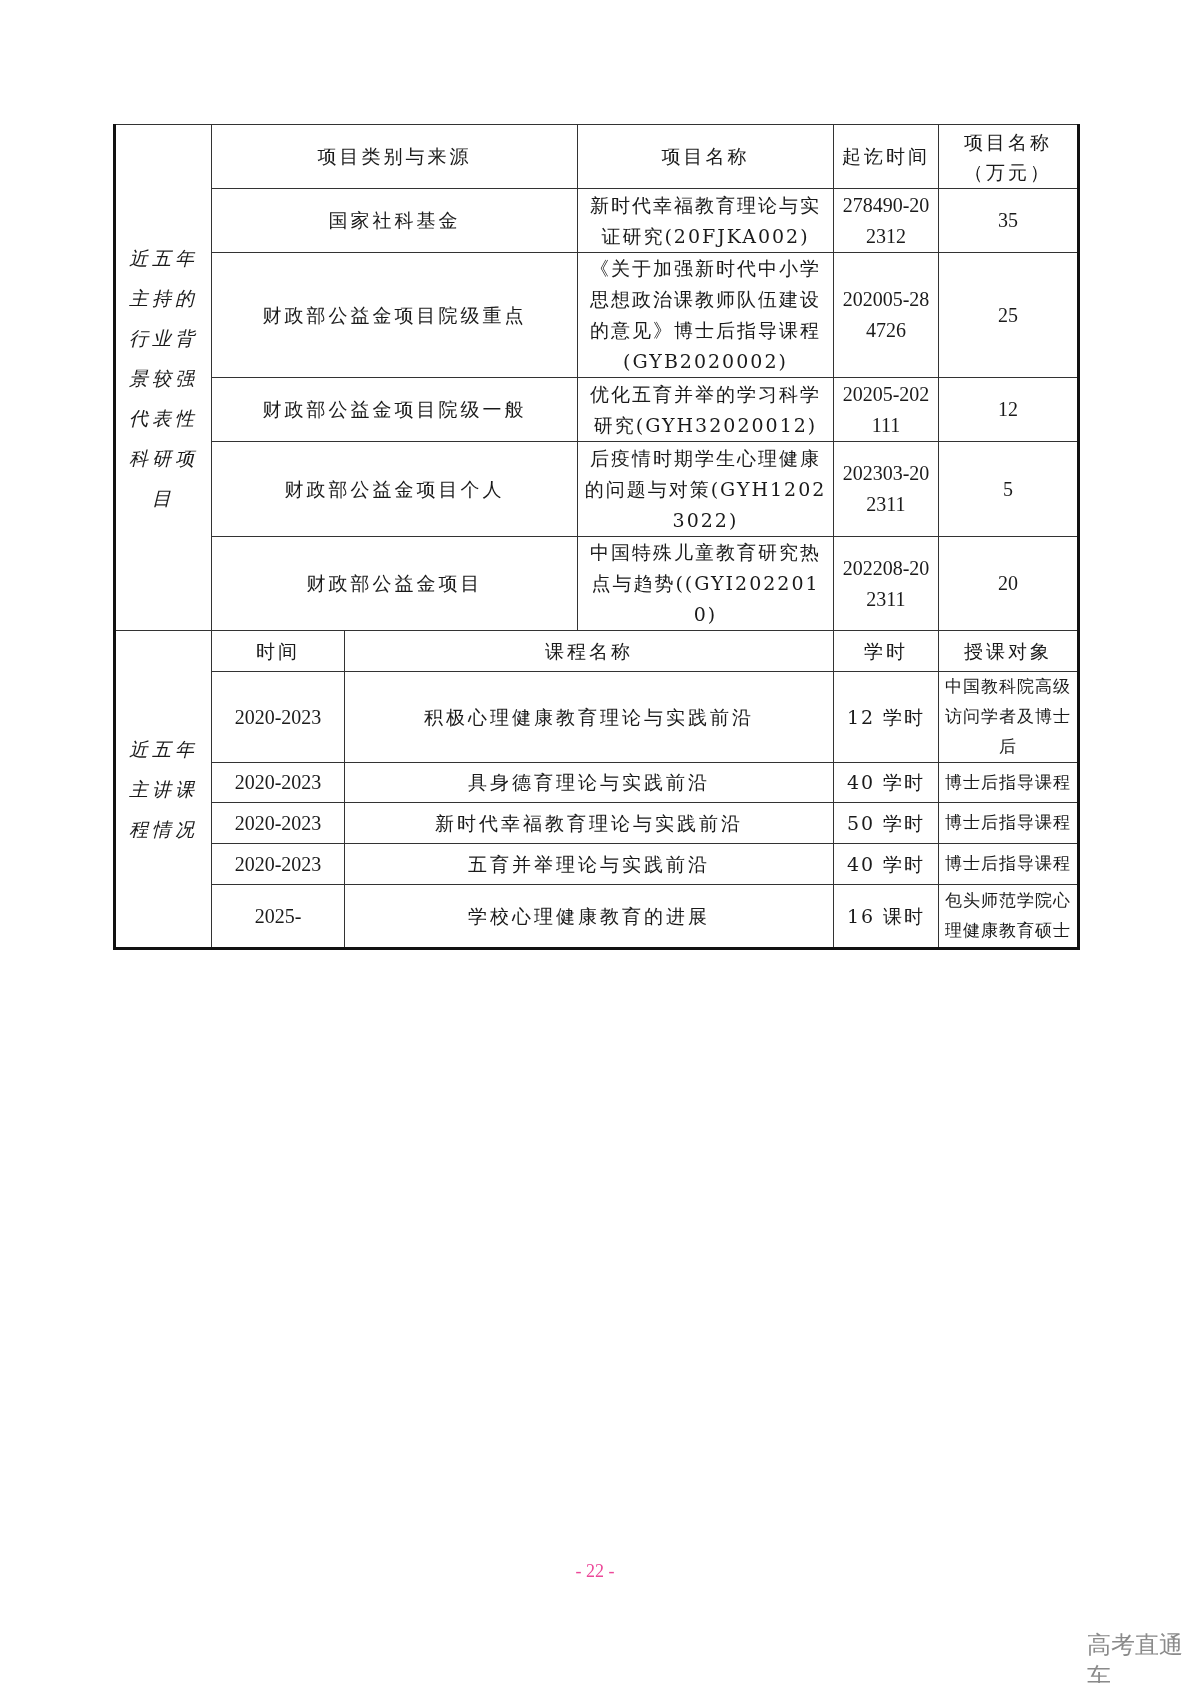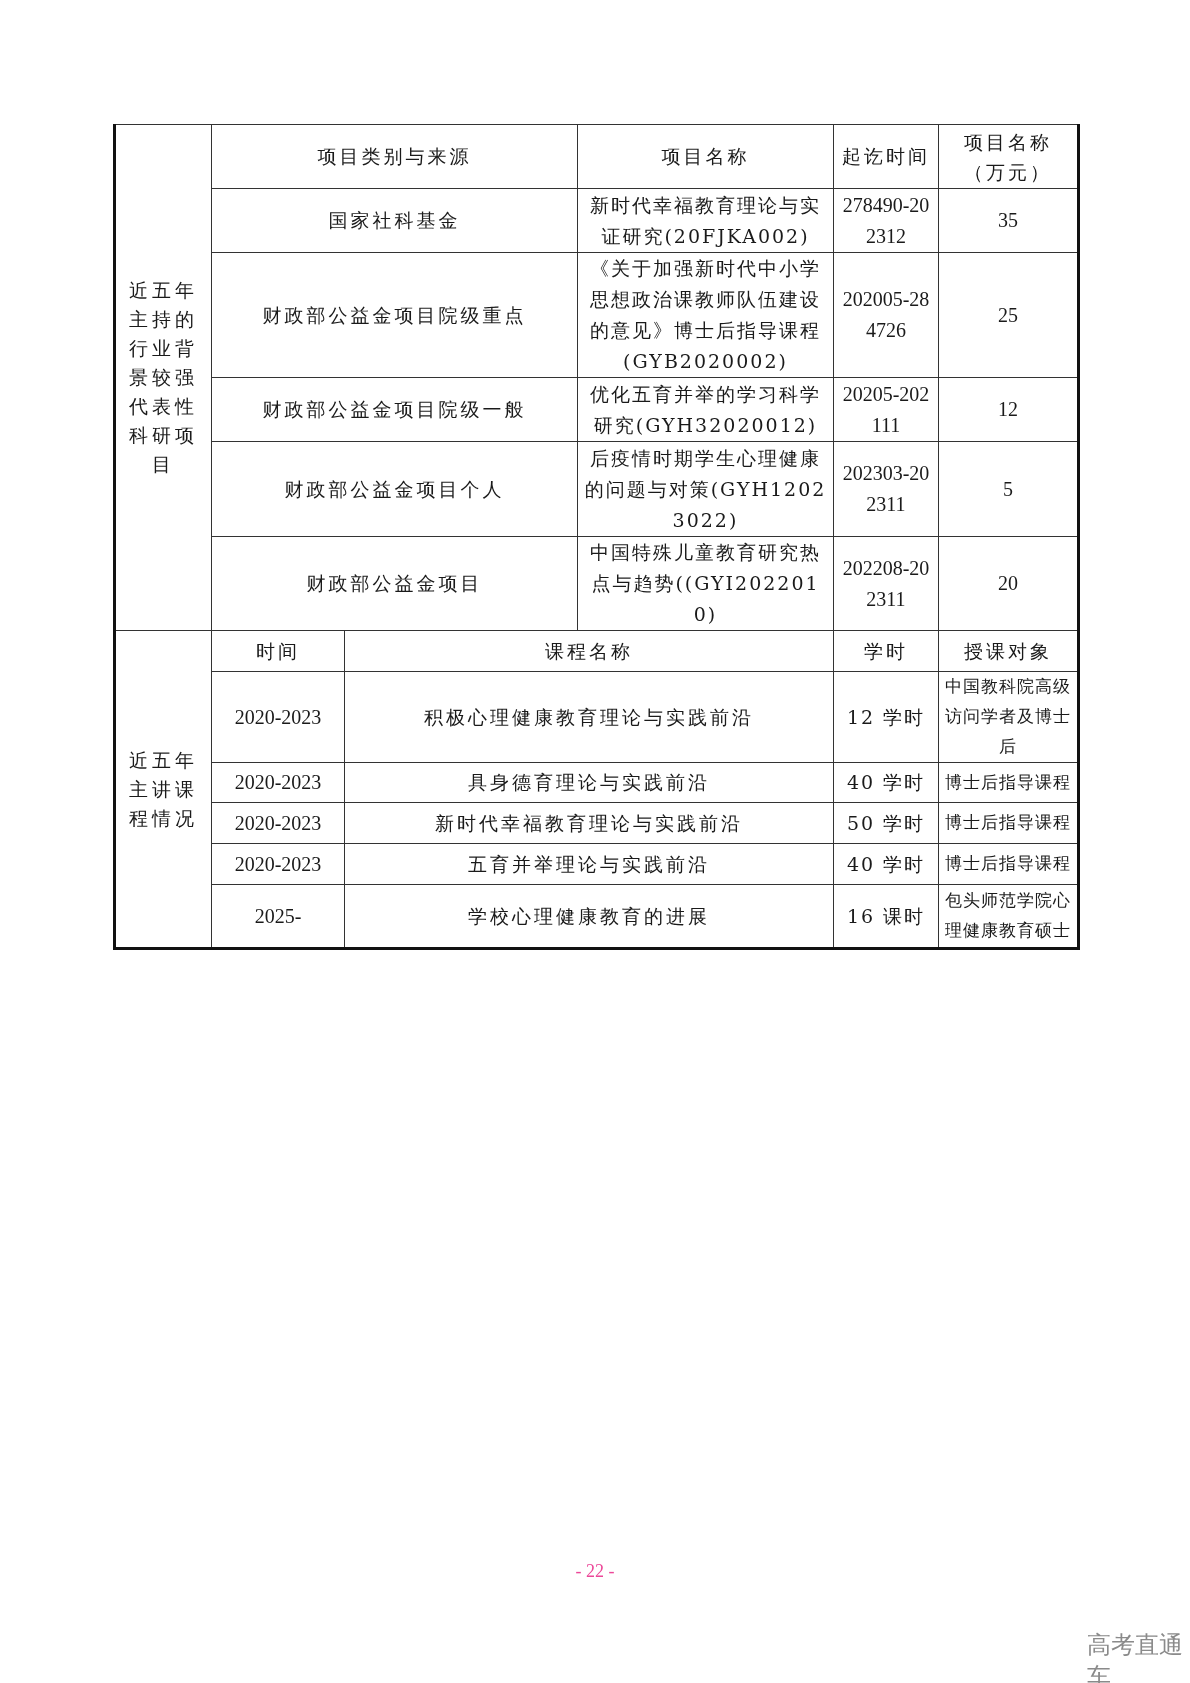--- a/index.html
+++ b/index.html
@@ -24,21 +24,21 @@
       text-align: center;
       vertical-align: middle;
       padding: 0 4px;
       font-size: 19px;
       line-height: 31px;
       letter-spacing: 3px;
       word-break: break-all;
     }
     table.doc td.num { letter-spacing: 0; font-family: "Liberation Serif", "DejaVu Serif", serif; font-size: 20px; }
     table.doc td.mixed { letter-spacing: 2px; margin-top: 40px; }
-    table.doc td.side { padding: 0 6px; letter-spacing: 4px; font-size: 19px; line-height: 29px; }
+    table.doc td.side { padding: 0 6px; letter-spacing: 4px; font-size: 19px; line-height: 40px; font-style: italic; }
     table.doc td.small { font-size: 17px; line-height: 30px; letter-spacing: 1px; padding: 0 2px; font-family: Liberation Serif, serif; }
     .sec-divider td { border-top: 2px solid #333; }
     .page-number {
       position: absolute; left: 0; width: 1190px; top: 1561px;
       text-align: center; font-size: 18px;
       font-family: "Liberation Serif", "DejaVu Serif", serif;
       color: #ec4899;
     }
     .watermark {
       position: absolute; left: 1087px; top: 1629px;

